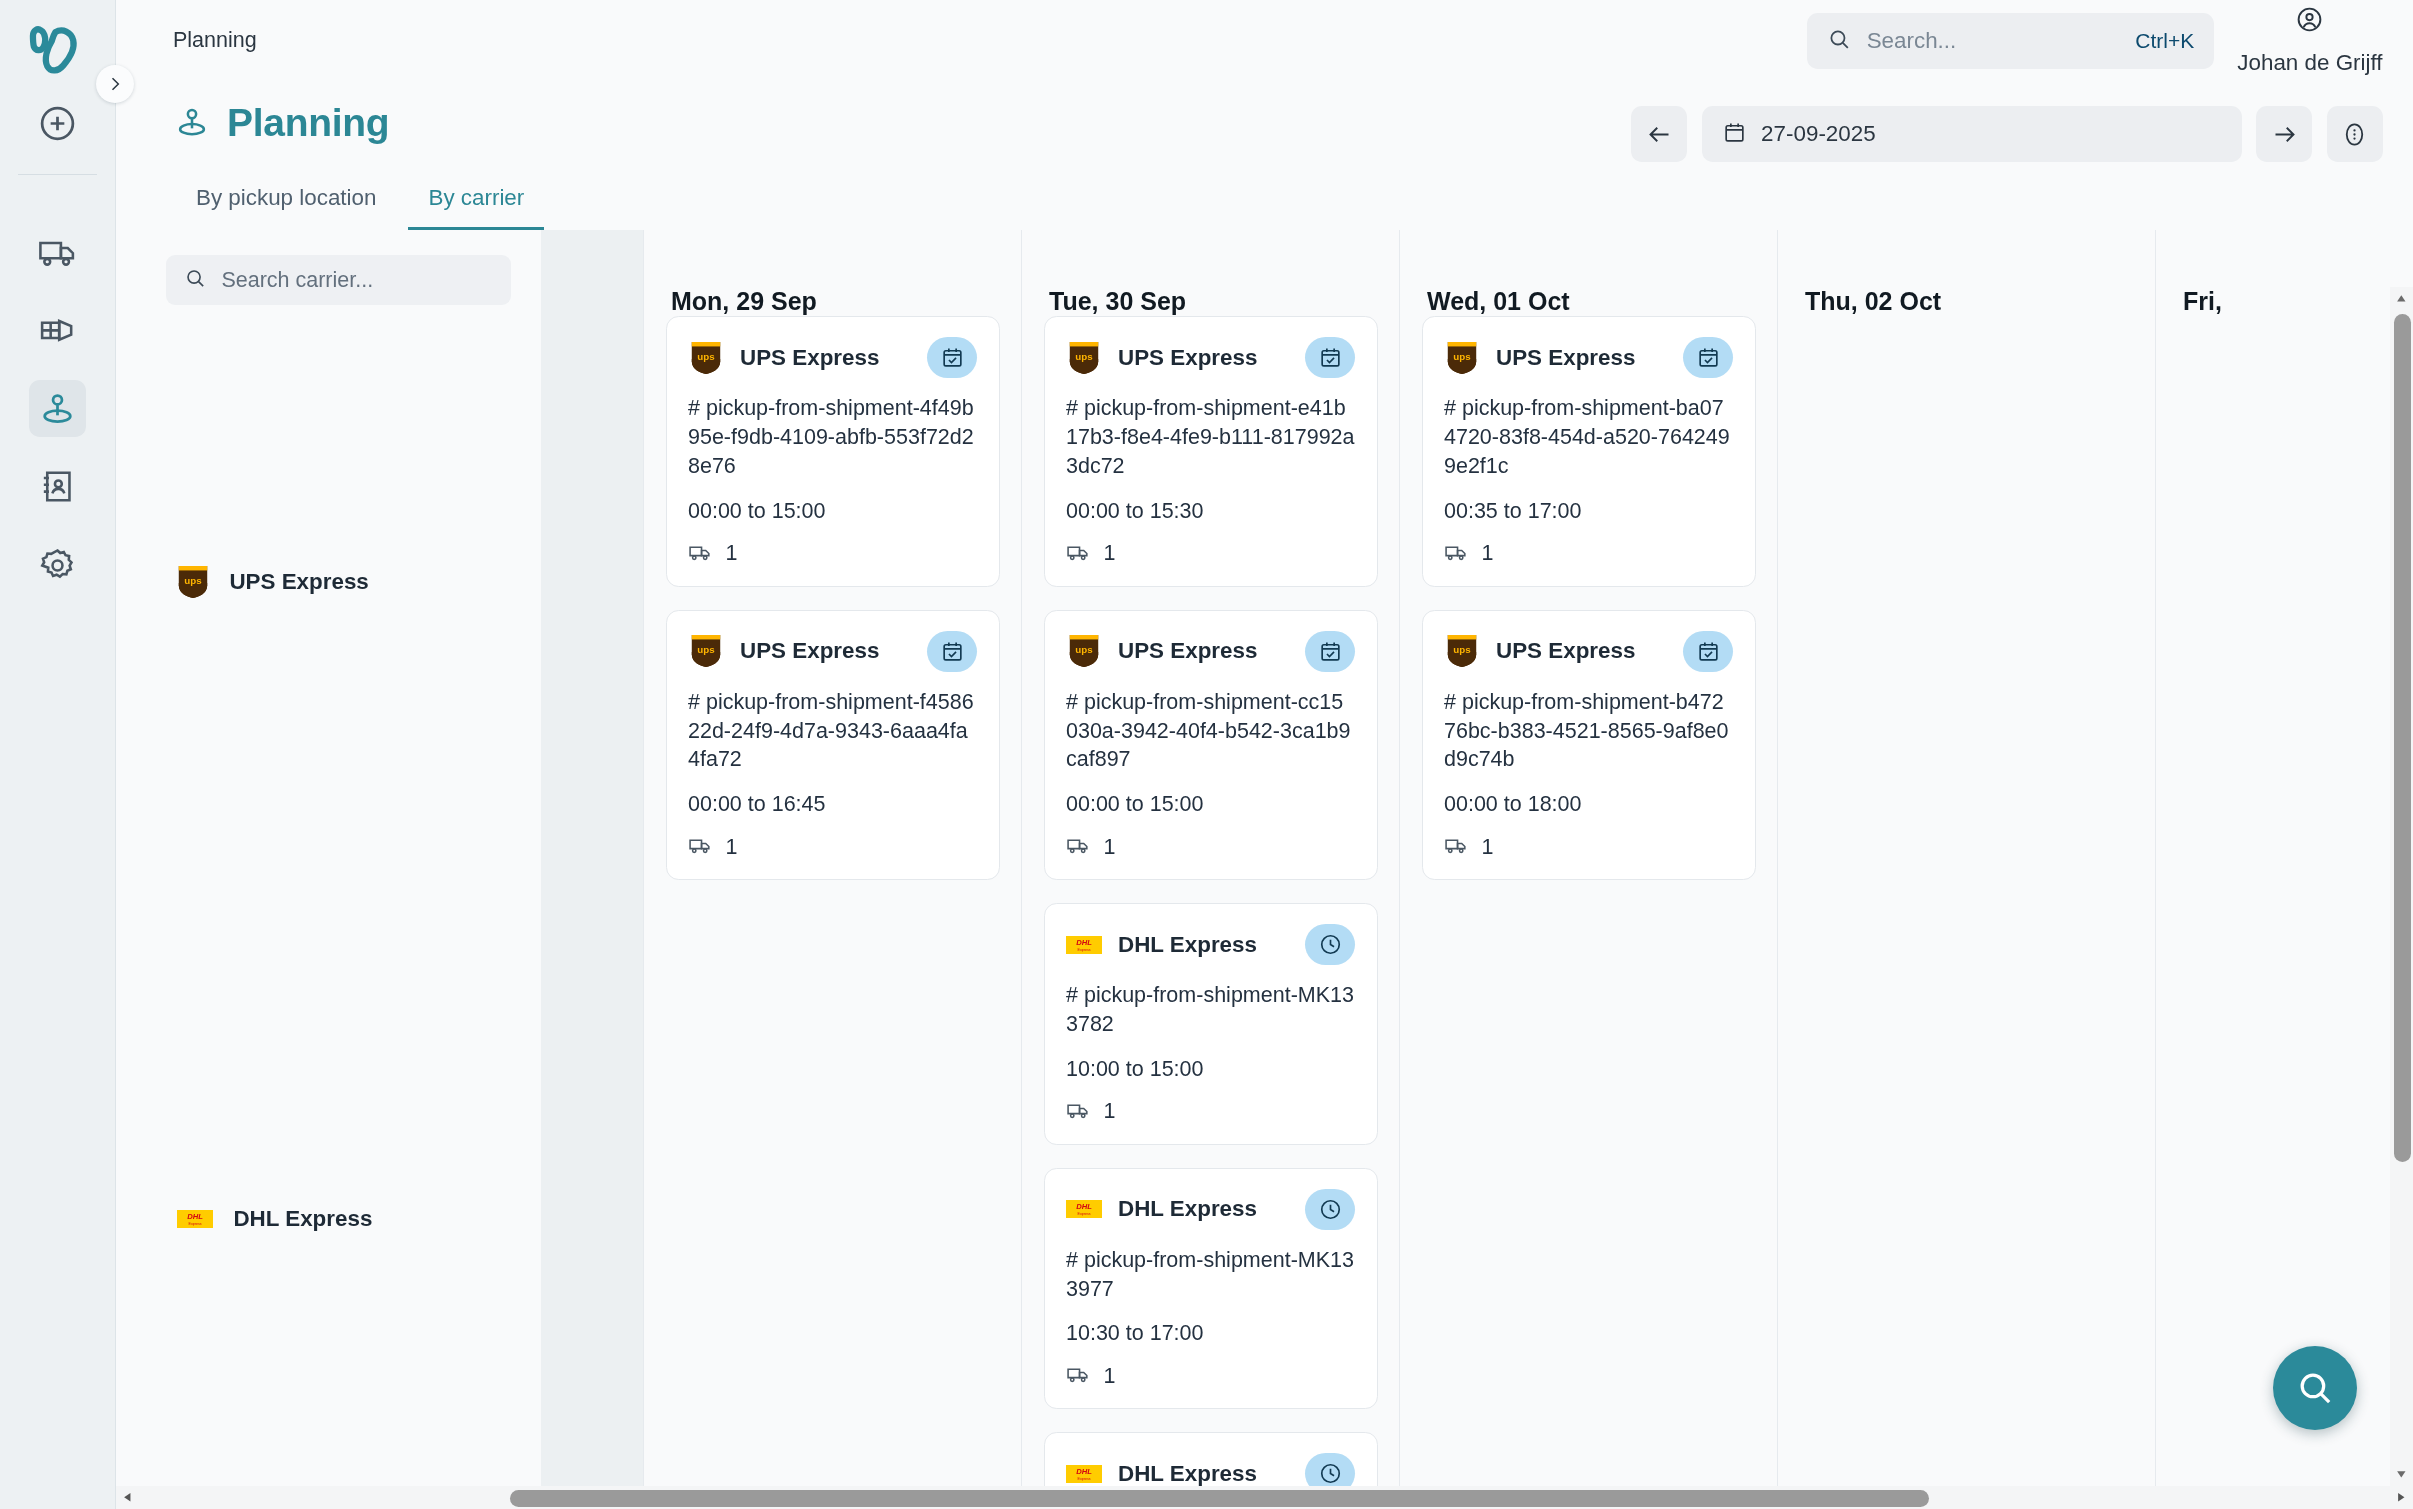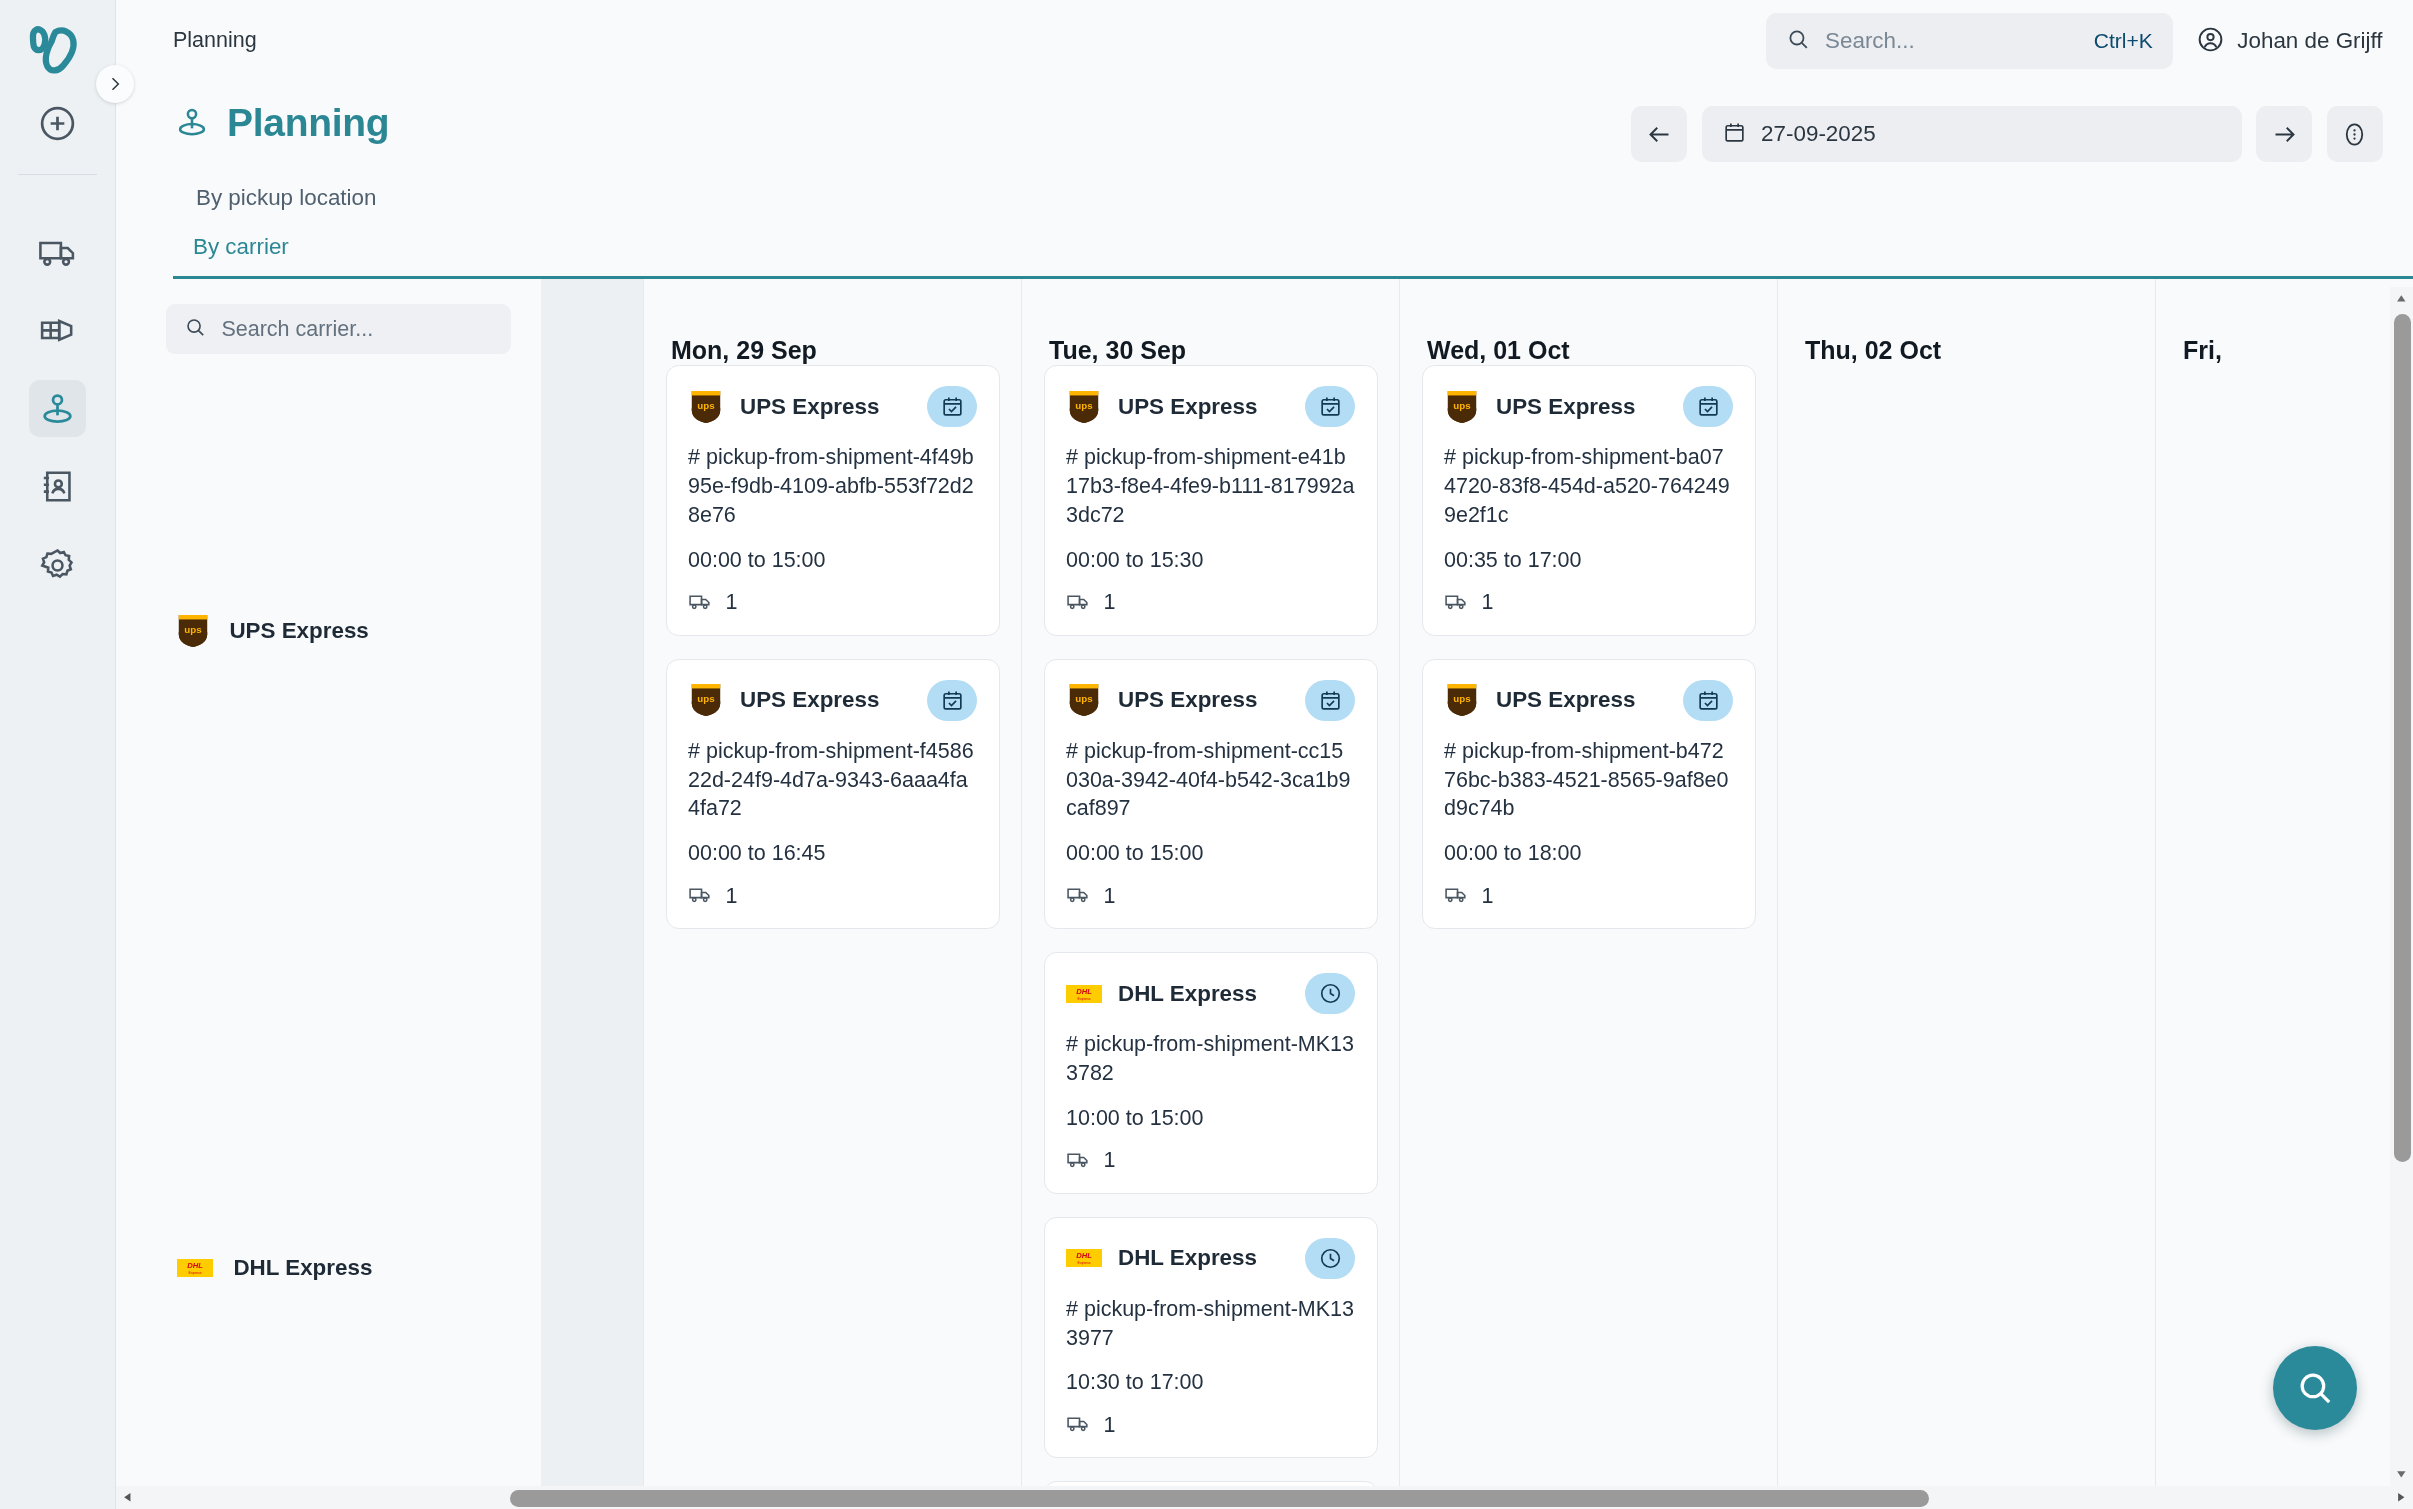--- a/index.html
+++ b/index.html
@@ -46,40 +46,40 @@
     padding: 0 30.5px 0 57px; background: #f9fafb;
   }
   .crumb { font-size: 21.5px; color: #2b3641; font-weight: 400; }
   .topbar-right { margin-left: auto; display: flex; align-items: center; gap: 23px; }
   .searchbox {
     width: 407px; height: 56px; border-radius: 10.8px; background: #eceef1;
     display: flex; align-items: center; padding: 0 20px; gap: 14.4px; cursor: text;
   }
   .searchbox .ph { font-size: 22.4px; color: #7a8794; flex: 1 1 auto; }
   .searchbox .kbd { font-size: 21px; color: #0c4a6e; }
-  .user { display: flex; align-items: center; gap: 12.6px; cursor: pointer; }
+  .user { display: flex; align-items: center; gap: 12.6px; cursor: pointer; flex-direction: column; }
   .user-name { font-size: 22.4px; color: #2b3641; }
 
   
   .page-head { padding: 20px 30.5px 0 57px; display: flex; align-items: flex-start; }
   .page-title { display: flex; align-items: center; gap: 16px; }
   .page-title h1 { font-size: 39px; font-weight: 700; color: #2c8795; letter-spacing: -0.3px; }
   .datenav { margin-left: auto; display: flex; align-items: center; gap: 14.4px; padding-top: 5.4px; }
   .sq-btn {
     width: 56px; height: 56px; border-radius: 10.8px; background: #eceef1;
     display: flex; align-items: center; justify-content: center; color: #2b3641; cursor: pointer;
   }
   .datefield {
     width: 540px; height: 56px; border-radius: 10.8px; background: #eceef1;
     display: flex; align-items: center; gap: 14.4px; padding: 0 20px; cursor: pointer;
   }
   .datefield .dv { font-size: 22.4px; color: #2b3641; text-align: right; }
 
   
-  .tabs { display: flex; gap: 4px; padding: 23px 0 0 57px; flex-direction: column; }
+  .tabs { display: flex; gap: 12px; padding: 23px 0 0 57px; }
   .tab {
     font-size: 22.4px; color: #50606f; padding: 0 20px 16px 20px; cursor: pointer;
     border-bottom: 3.6px solid transparent; font-weight: 400;
   }
   .tab:first-child { padding-left: 23px; }
   .tab.active { color: #2c8795; border-bottom-color: #2c8795; font-weight: 400; }
 
   
   .main { flex: 1 1 auto; min-height: 0; display: flex; position: relative; }
 

